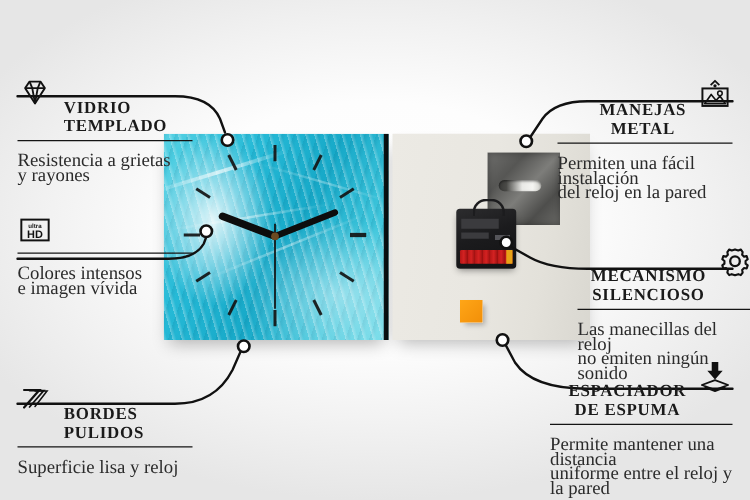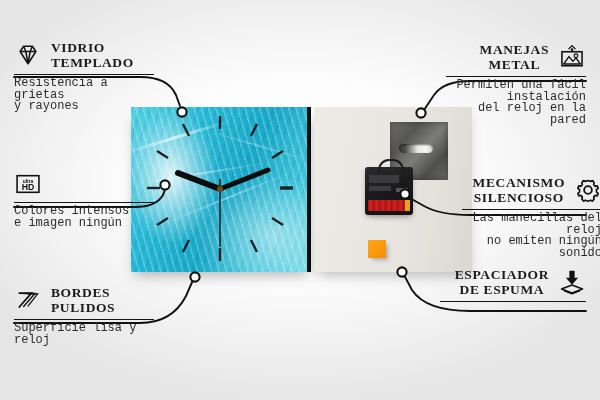--- a/index.html
+++ b/index.html
@@ -21,29 +21,30 @@
 
   
   .feat{position:absolute;}
   .feat .head{display:flex;align-items:center;gap:9px;}
   .feat.right .head{justify-content:flex-end;}
   .feat .title{
     font-family:"Liberation Serif", serif;
     font-weight:700;font-size:13.5px;line-height:15px;
     letter-spacing:.6px;color:#1a1a1a;text-transform:uppercase;
     white-space:pre-line;
+    margin-top:38px;
   }
   .feat.right .title{text-align:center;}
   .feat .rule{height:1px;background:#141414;margin-top:4px;}
   .feat .desc{
-    font-family:Liberation Mono, monospace;
-    font-size:12px;line-height:11.5px;color:#2b2b2b;
-    margin-top:3px;white-space:pre-line;
-  }
-  .feat.right .desc{text-align:right;}
+    font-family:Liberation Serif, serif;
+    font-size:15px;line-height:11.5px;color:#2b2b2b;
+    margin-top:11px;white-space:pre-line;
+  }
+  .feat.right .desc{text-align:left;}
   .ico{flex:0 0 auto;width:28px;height:28px;display:block;}
 
   
   .panel{position:absolute;}
   .front{
     left:131px;top:107px;width:180px;height:165px;
     box-shadow:0 7px 13px -4px rgba(0,0,0,.30);
     overflow:hidden;
   }
   .front .art{
@@ -198,21 +199,21 @@
   <div class="feat left" style="left:14px;top:170px;width:140px;">
     <div class="head">
       <svg class="ico" viewBox="0 0 32 32">
         <rect x="3.5" y="6.5" width="25" height="19" fill="none" stroke="#111" stroke-width="1.8"></rect>
         <text x="16" y="14.6" font-family="Liberation Sans, sans-serif" font-size="5.6" font-weight="700" fill="#111" text-anchor="middle">ultra</text>
         <text x="16" y="23.2" font-family="Liberation Sans, sans-serif" font-size="10" font-weight="700" fill="#111" text-anchor="middle">HD</text>
       </svg>
     </div>
     <div class="rule"></div>
     <div class="desc">Colores intensos
-e imagen ningún</div>
+e imagen vívida</div>
   </div>
 
   <div class="feat left" style="left:14px;top:285px;width:140px;">
     <div class="head">
       <svg class="ico" viewBox="0 0 32 32">
         <g fill="none" stroke="#111" stroke-width="2" stroke-linecap="round">
           <path d="M6,8 L20,8 L6,24"></path>
           <path d="M11,8.5 L24,8.5 L11,23.5" stroke-width="1.6"></path>
           <path d="M16,9 L27,9 L16,23" stroke-width="1.4"></path>
         </g>
@@ -261,15 +262,17 @@
     <div class="head">
       <div class="title">ESPACIADOR
 DE ESPUMA</div>
       <svg class="ico" viewBox="0 0 32 32">
         <path d="M13,3 h6 v8 h4 l-7,8 -7,-8 h4 Z" fill="#111"></path>
         <path d="M16,19.5 L28,24 L16,28.5 L4,24 Z" fill="none" stroke="#111" stroke-width="1.7" stroke-linejoin="round"></path>
         <path d="M6.5,26 L16,29.6 L25.5,26" fill="none" stroke="#111" stroke-width="1.5" stroke-linejoin="round"></path>
       </svg>
     </div>
     <div class="rule"></div>
+    <div class="desc">Permite mantener una distancia
+uniforme entre el reloj y la pared</div>
   </div>
 
 </div>
 
 </body></html>

